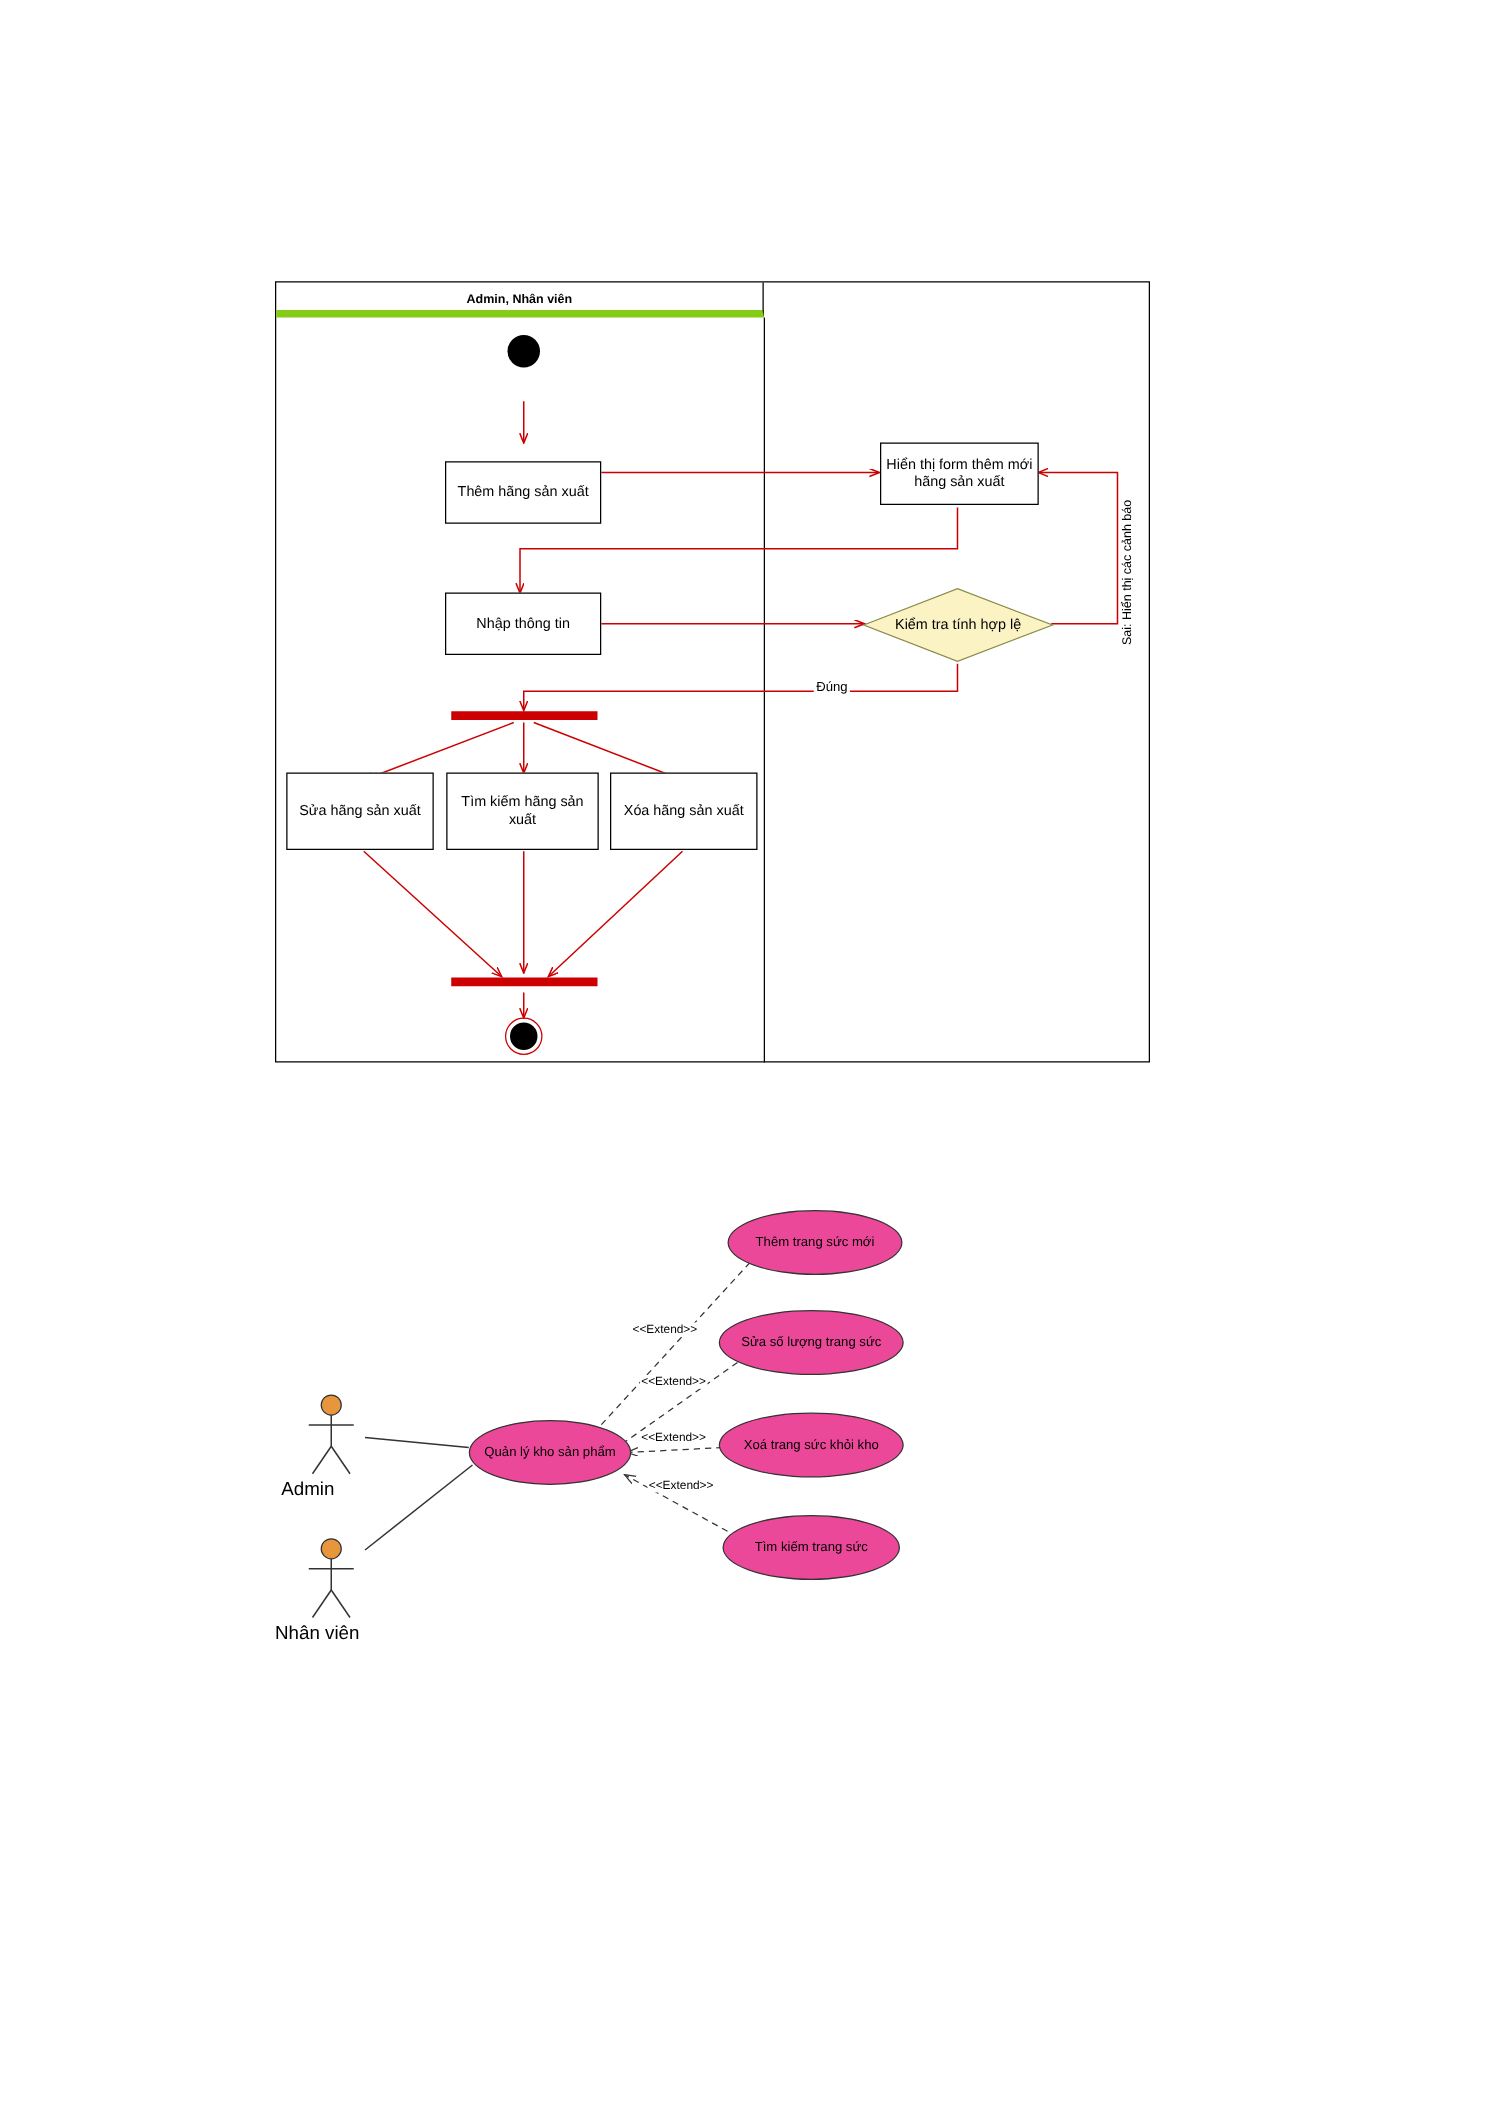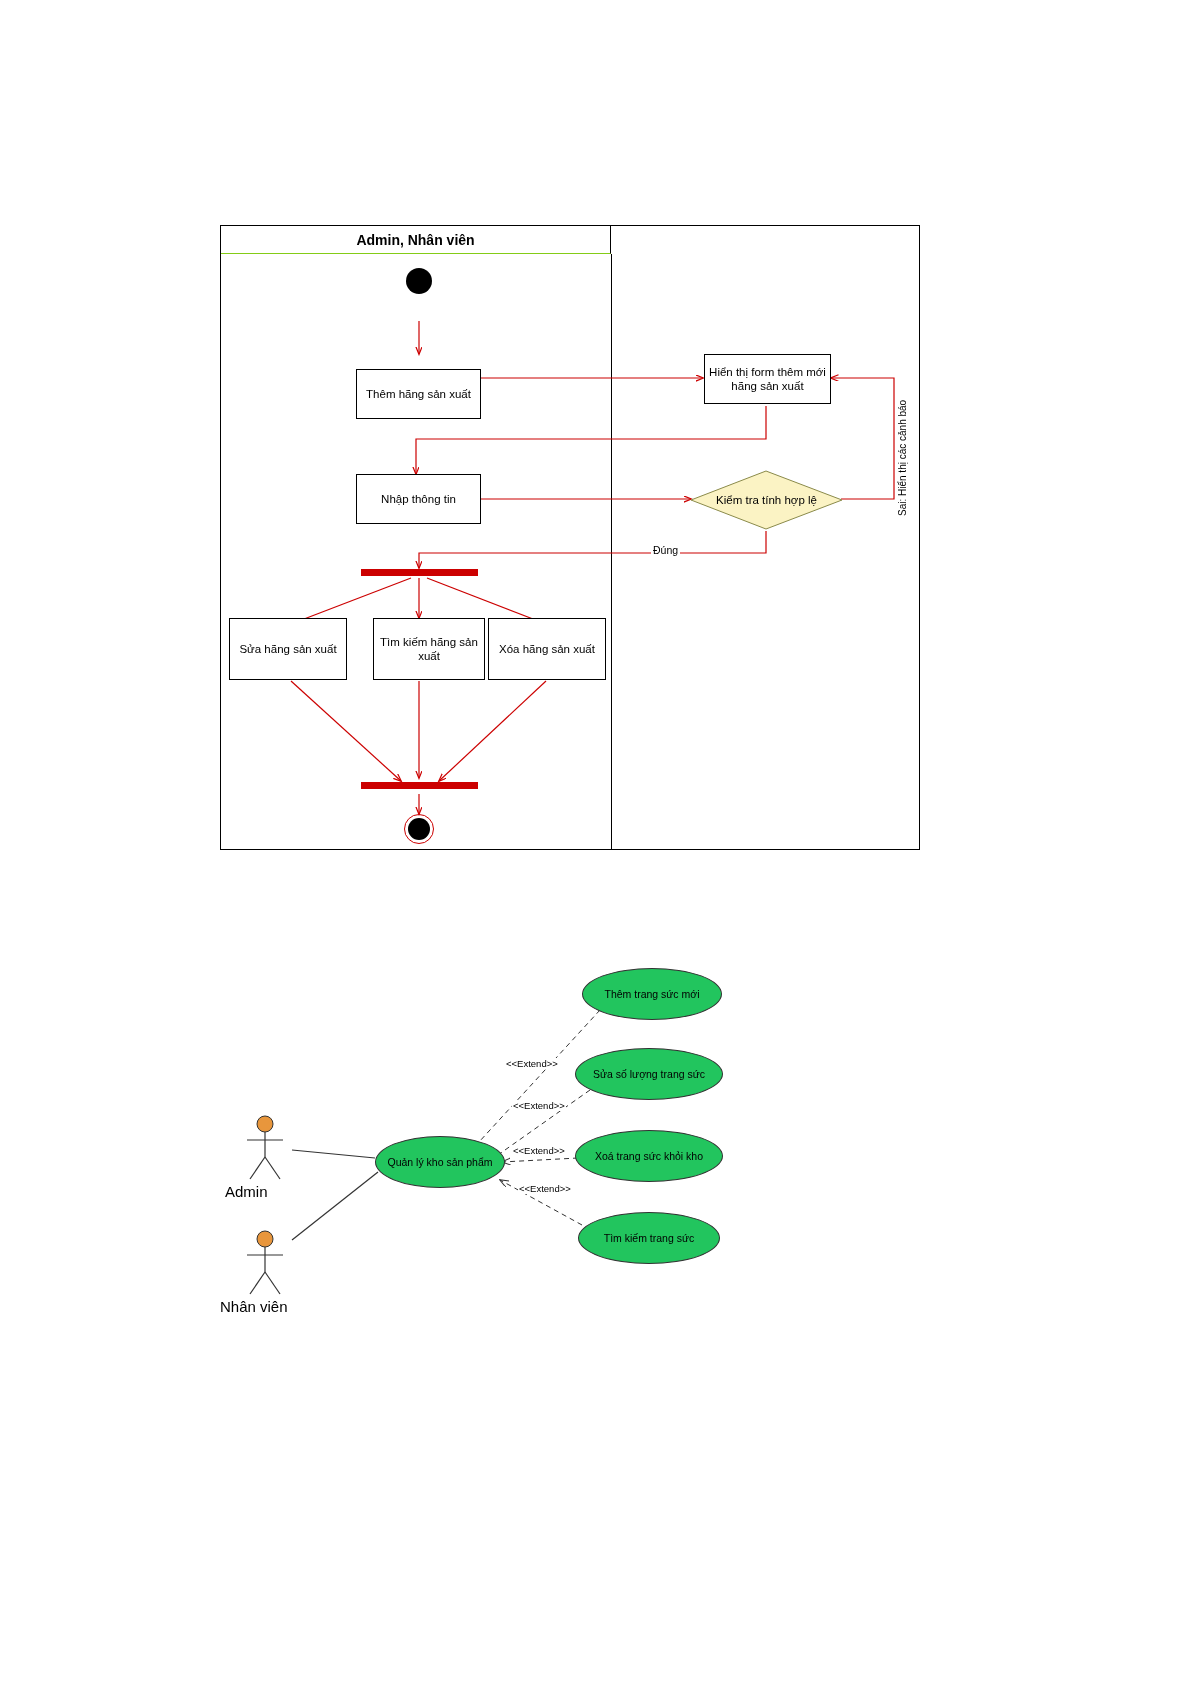--- a/index.html
+++ b/index.html
@@ -29,23 +29,23 @@
     height: 625px;
     border: 1px solid #000;
     box-sizing: border-box;
   }
   .swim-header {
     position: absolute;
     top: 0;
     height: 28px;
     line-height: 28px;
     text-align: center;
-    font-size: 14px;
+    font-size: 10px;
     font-weight: bold;
-    border-bottom: 1px solid #84cc16;
+    border-bottom: 6px solid #84cc16;
     box-sizing: border-box;
   }
   #swimlane-header-left {
     left: 0;
     width: 390px;
     border-right: 1px solid #000;
   }
   #swimlane-header-right {
     left: 390px;
     width: 309px;
@@ -138,21 +138,21 @@
     position: absolute;
     left: 200px;
     top: 940px;
     width: 760px;
     height: 380px;
   }
   .ellipse {
     position: absolute;
     border: 1px solid #333;
     border-radius: 50%;
-    background: #22c55e;
+    background: #ec4899;
     display: flex;
     align-items: center;
     justify-content: center;
     text-align: center;
     font-size: 10.5px;
     box-sizing: border-box;
   }
   .actor-label {
     position: absolute;
     font-size: 15px;
@@ -224,21 +224,21 @@
       <div class="decision-label">Kiểm tra tính hợp lệ</div>
     </div>
 
     <div class="edge-label" style="left:430px; top:318px;text-align:right;">Đúng</div>
 
     <div class="vert-label" style="left:676px; top:290px;">Sai: Hiển thị các cảnh báo</div>
 
     <div class="bar" style="left:140px; top:343px; width:117px;"></div>
 
     <div class="node" style="left:8px; top:392px; width:118px; height:62px;">Sửa hãng sản xuất</div>
-    <div class="node" style="left:136px; top:392px; width:112px; height:62px;margin-left:16px;">Tìm kiếm hãng sản xuất</div>
+    <div class="node" style="left:136px; top:392px; width:122px; height:62px;">Tìm kiếm hãng sản xuất</div>
     <div class="node" style="left:267px; top:392px; width:118px; height:62px;">Xóa hãng sản xuất</div>
 
     <div class="bar" style="left:140px; top:556px; width:117px;"></div>
 
     <div class="end-node-outer" style="left:183px; top:588px;">
       <div class="end-node-inner"></div>
     </div>
   </div>
 
   <div id="usecase-diagram">

